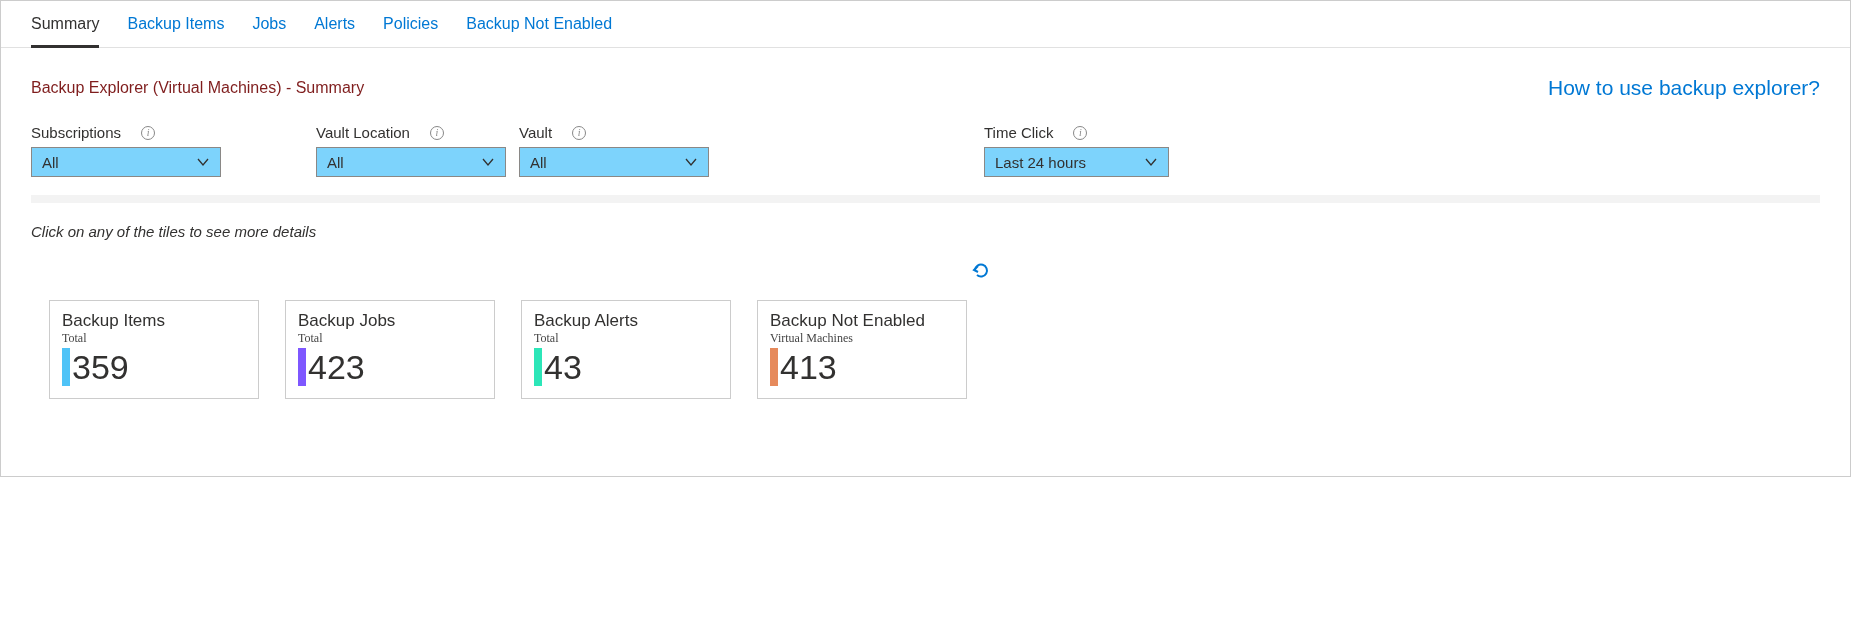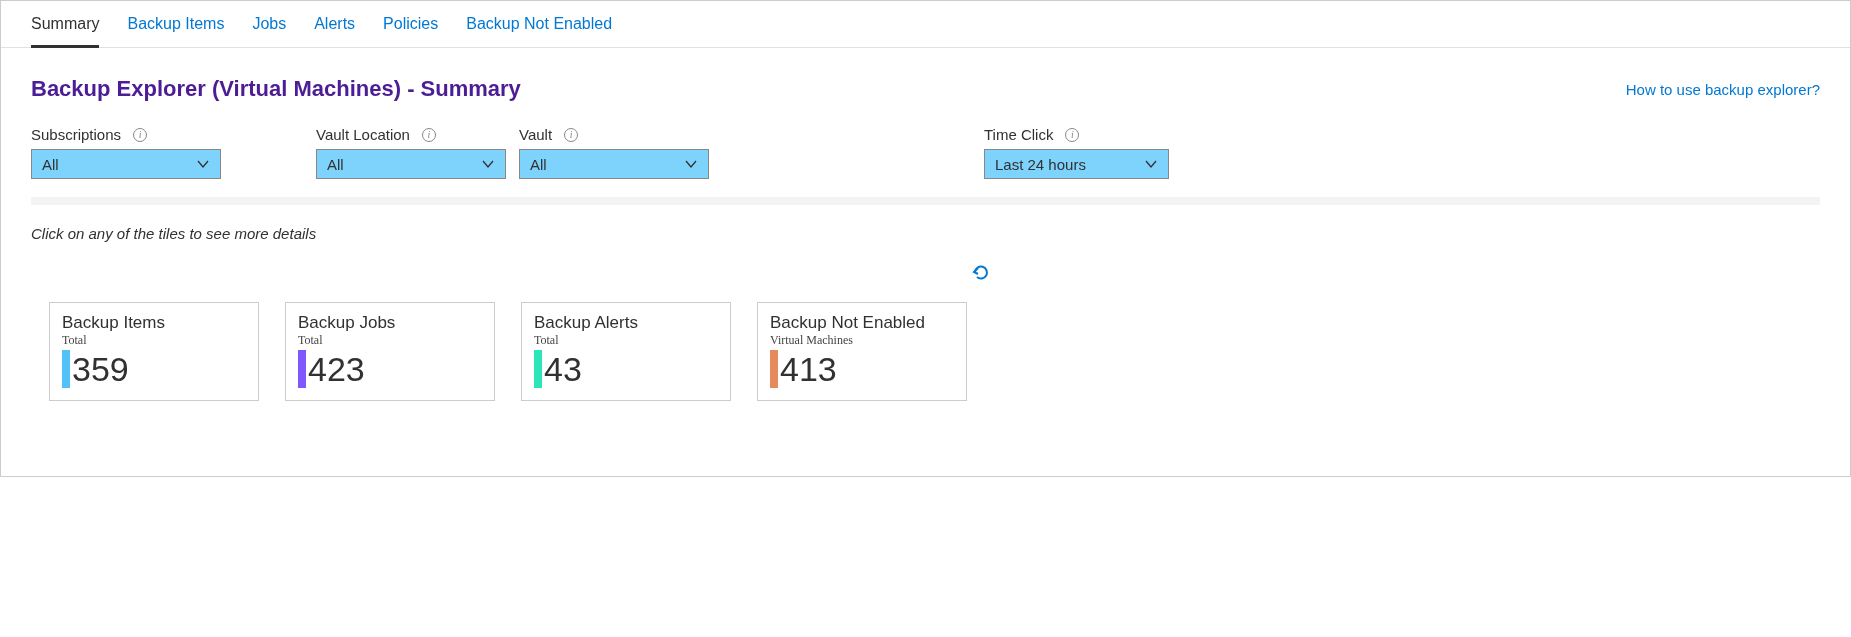--- a/index.html
+++ b/index.html
@@ -39,45 +39,45 @@
       border-bottom-color: #323130;
       font-weight: 400;
     }
     .header-row {
       display: flex;
       justify-content: space-between;
       align-items: center;
       padding: 28px 30px 0 30px;
     }
     .page-title {
-      font-size: 22px;
-      font-weight: 700;
-      color: #4c1d95;
+      font-size: 16px;
+      font-weight: 400;
+      color: #7f1d1d;
     }
     .help-link {
       color: #0078d4;
-      font-size: 15px;
+      font-size: 21px;
       cursor: pointer;
     }
     .filters {
       display: flex;
       gap: 30px;
       padding: 24px 30px 18px 30px;
     }
     .filter {
       display: flex;
       flex-direction: column;
       gap: 6px;
     }
     .filter-label {
       font-size: 15px;
       color: #323130;
       display: flex;
       align-items: center;
-      gap: 12px;
+      gap: 20px;
       text-align: right;
     }
     .info-icon {
       display: inline-flex;
       align-items: center;
       justify-content: center;
       width: 14px;
       height: 14px;
       border: 1px solid #888;
       border-radius: 50%;

